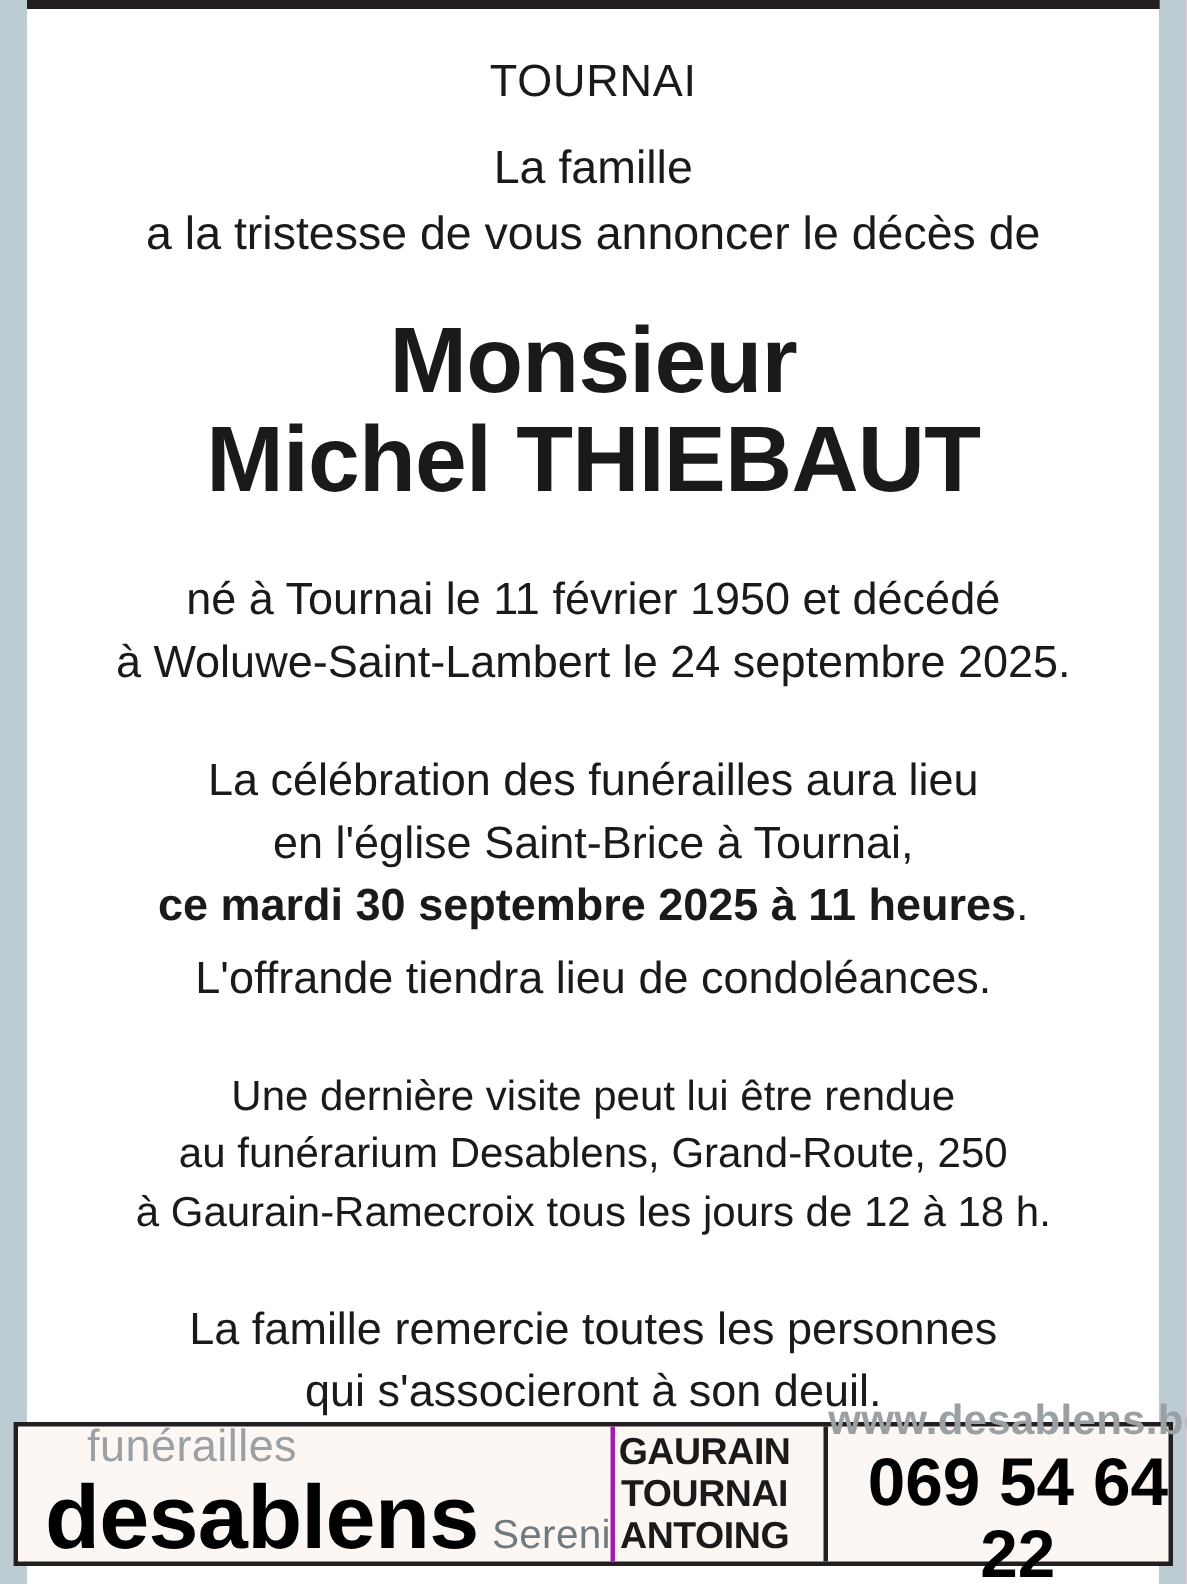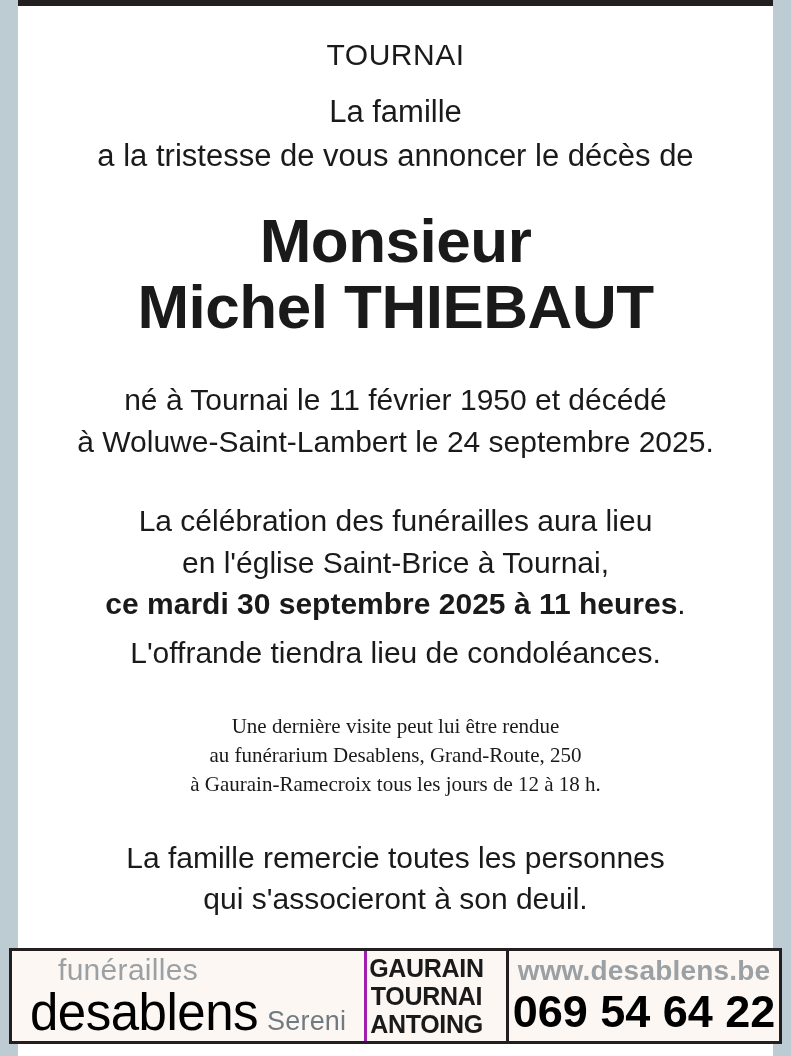--- a/index.html
+++ b/index.html
@@ -119,25 +119,24 @@
   }
 
   .offering {
     font-size: 30px;
     line-height: 1.38;
     margin-top: 8px;
     font-weight: 400;
   }
 
   .visit {
-    font-size: 21px;
+    font-size: 28px;
     line-height: 1.38;
     margin-top: 38px;
     font-weight: 400;
-    font-family: Liberation Serif, serif;
   }
 
   .thanks {
     font-size: 30px;
     line-height: 1.38;
     margin-top: 38px;
     font-weight: 400;
   }
 
   .reference {
@@ -199,22 +198,22 @@
     letter-spacing: 0.3px;
     margin-left: 28px;
     display: block;
   }
   .logo-main-row {
     display: flex;
     align-items: baseline;
     margin-top: 2px;
   }
   .logo-main {
-    font-size: 51px;
-    font-weight: 400;
+    font-size: 60px;
+    font-weight: 700;
     color: #000000;
     letter-spacing: -0.5px;
   }
   .logo-sereni {
     font-size: 27px;
     font-weight: 400;
     color: #6f7b80;
     margin-left: 9px;
     letter-spacing: 0.2px;
   }

